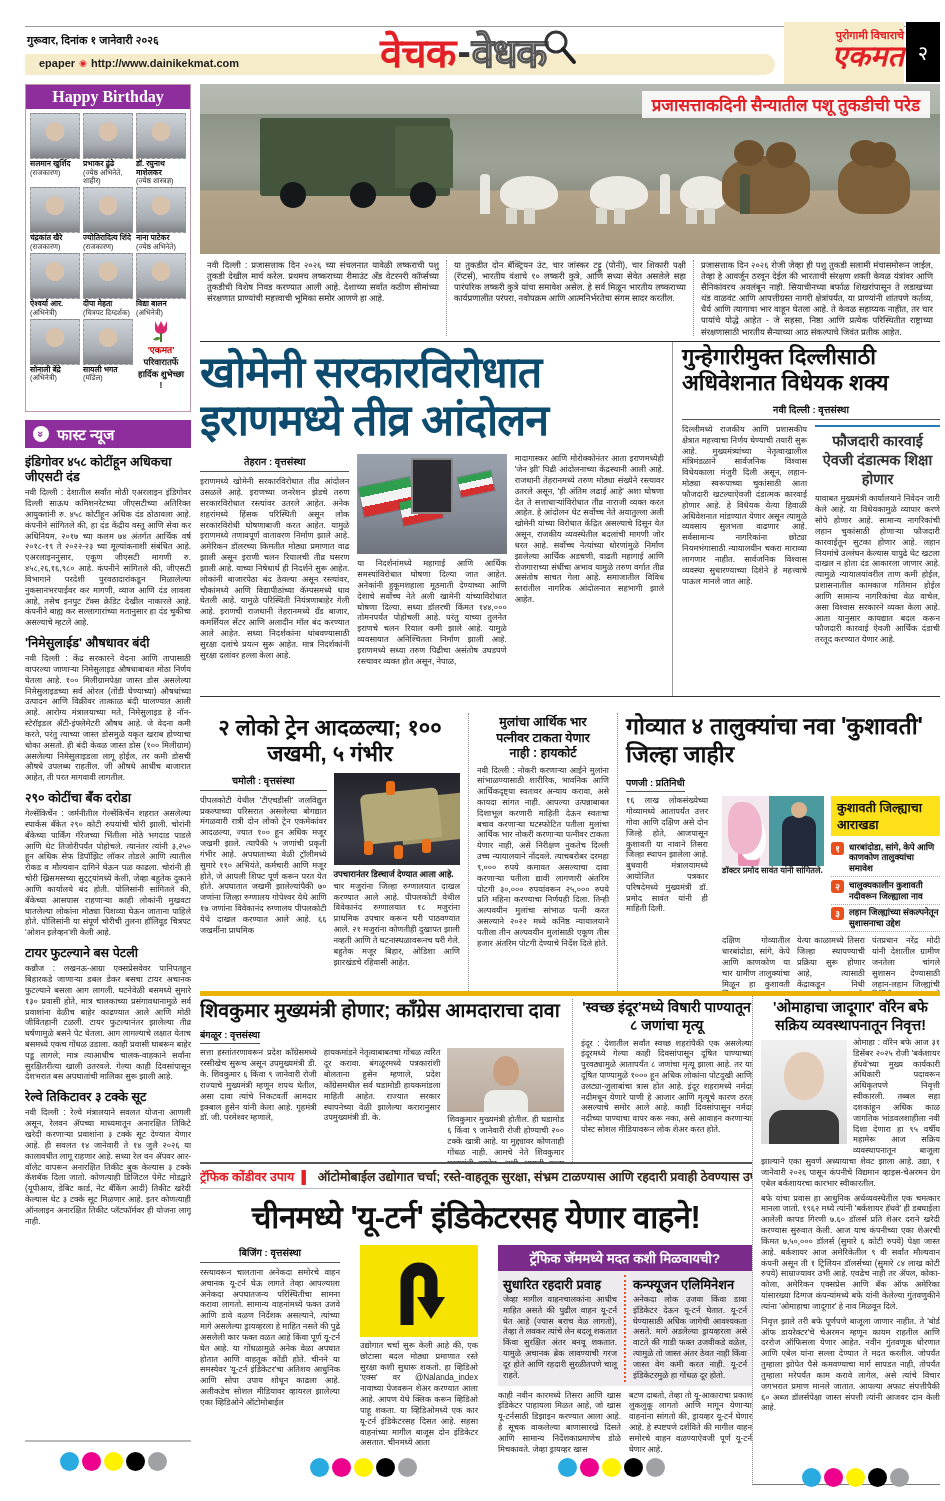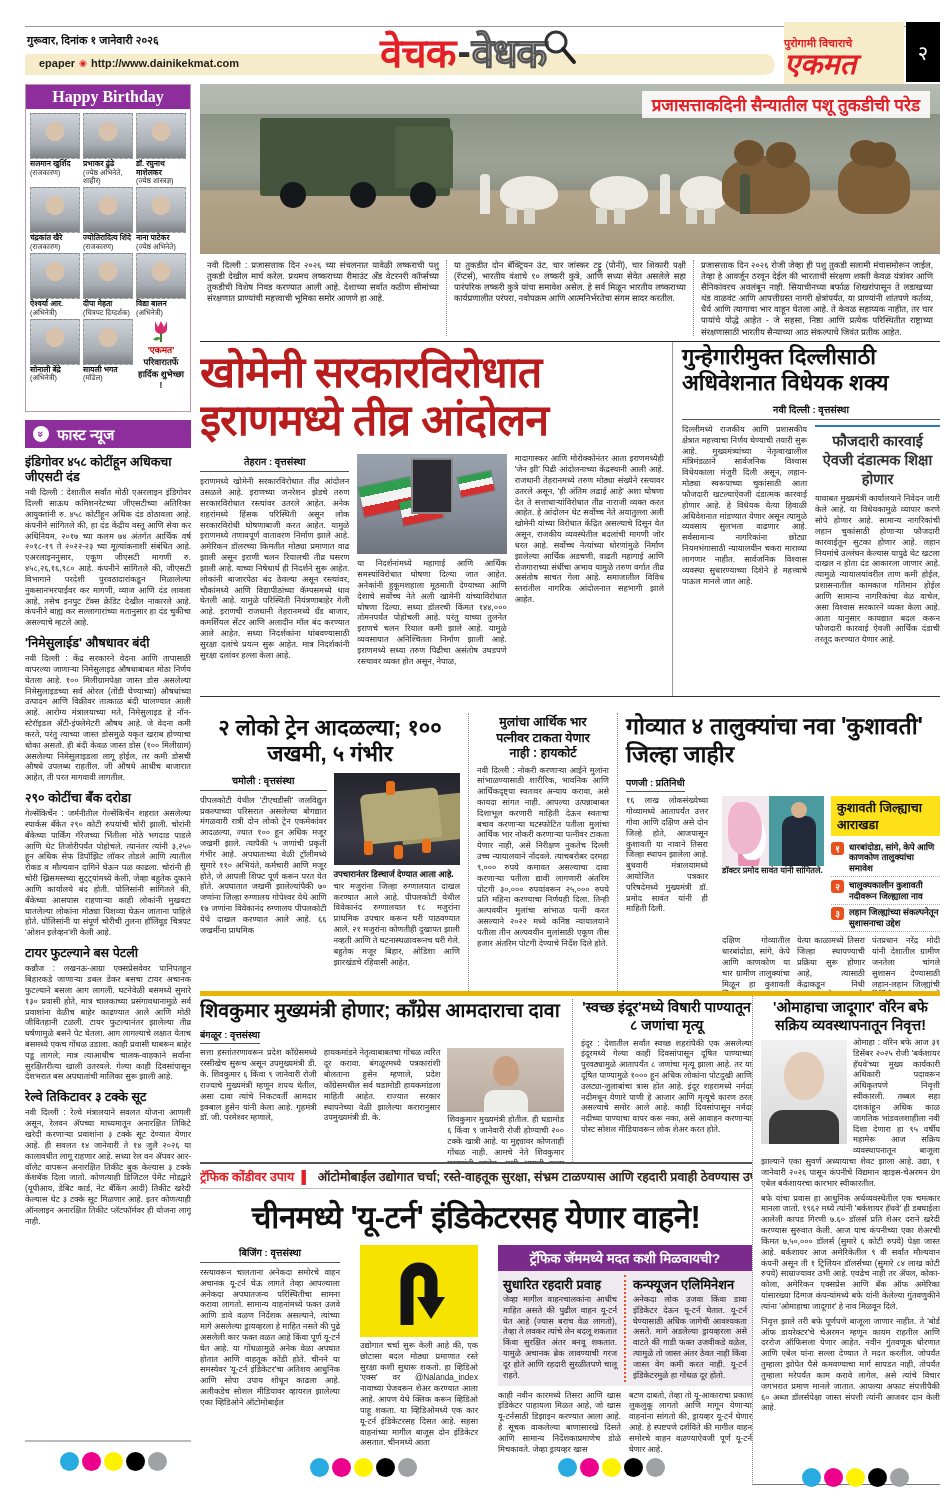--- a/index.html
+++ b/index.html
@@ -12,21 +12,21 @@
   .header { position:absolute; top:30px; left:25px; width:915px; height:50px; }
   .cream-band { position:absolute; top:24px; left:0; width:750px; height:21px; background:#f7ecc9; border-radius:0 14px 14px 0; }
   .date-line { position:absolute; top:2px; left:2px; font-size:11px; font-weight:bold; color:#111; }
   .epaper-line { position:absolute; top:27px; left:14px; font-size:11px; font-weight:bold; color:#222; display:flex; align-items:center; gap:4px; }
   .link-icon { color:#e31f26; font-size:9px; }
   .masthead { position:absolute; top:-6px; left:355px; font-size:40px; font-weight:900; letter-spacing:-1px; display:flex; align-items:center; }
   .m-red { color:#e31f26; }
   .m-dash { color:#333; margin:0 2px; }
   .m-gray { color:#c9c9c9; -webkit-text-stroke:1.2px #555; }
   .magnifier { margin-left:-6px; margin-top:-10px; }
-  .nameplate { position:absolute; top:-8px; right:36px; width:120px; height:76px; background:#f7ecc9; text-align:left; padding-top:13px; }
+  .nameplate { position:absolute; top:-8px; right:36px; width:120px; height:76px; background:#f7ecc9; text-align:right; padding-top:5px; }
   .tagline { color:#e31f26; font-size:11px; font-weight:bold; }
   .brand { color:#e31f26; font-size:29px; font-weight:900; font-style:italic; line-height:1.0; }
   .pagebox { position:absolute; top:-8px; right:0; width:34px; height:60px; background:#000; color:#fff; font-size:20px; display:flex; align-items:center; justify-content:center; }
 
   
   .birthday { position:absolute; left:25px; top:84px; width:166px; height:328px; border:1px solid #b9a; background:#fff; overflow:hidden; }
   .b-header { background:#8e2d9c; color:#fff; text-align:center; font-family:"Liberation Serif","DejaVu Serif",serif; font-weight:bold; font-size:16px; padding:3px 0; }
   .b-grid { display:grid; grid-template-columns:repeat(3,1fr); gap:2px 3px; padding:4px; }
   .b-cell { overflow:hidden; }
   .b-photo { height:46px; border:1px dashed #999; background: radial-gradient(circle at 50% 40%, #d8c2ab 0 26%, rgba(0,0,0,0) 27%), linear-gradient(180deg,#cdd3d8 0%,#a8adb3 70%,#7e8287 100%); }
@@ -61,21 +61,21 @@
   .soldier { position:absolute; bottom:40px; width:10px; height:40px; background:#e8e6e0; border-radius:4px 4px 0 0; }
   .soldier.dark { background:#4c553f; }
   .photo-title { position:absolute; top:7px; right:10px; background:rgba(255,255,255,.88); color:#e31f26; font-size:17px; font-weight:900; padding:2px 10px; }
 
   .caption-row { display:flex; padding:6px 0 5px; border-bottom:1px solid #2a2a2a; height:88px; overflow:hidden; }
   .caption-row .cap { flex:1; padding:0 7px; font-size:8.4px; }
   .caption-row .cap + .cap { border-left:1px dotted #888; }
 
   .content-row { display:flex; height:354px; overflow:hidden; }
   .iran { width:472px; padding:4px 8px 0 0; }
-  .iran h1 { font-size:43px; line-height:1.12; font-weight:900; letter-spacing:-1px; color:#b91c1c; margin:2px 0 10px; }
+  .iran h1 { font-size:43px; line-height:1.12; font-weight:900; letter-spacing:-1px; color:#0c4a6e; margin:2px 0 10px; }
   .iran-body { display:flex; gap:8px; }
   .iran-body .col { flex:1; }
   .byline { font-weight:bold; font-size:9.6px; text-align:center; padding:1px 0 3px; border-bottom:1px solid #555; margin-bottom:5px; }
   .protest-photo { height:100px; margin-bottom:5px; position:relative; overflow:hidden;
     background: linear-gradient(180deg,#9aa2ad 0%,#868d98 60%,#6f747e 100%); }
   .flag { position:absolute; width:52px; height:30px; background:linear-gradient(180deg,#2f9e4f 33%,#f2f2f2 33% 66%,#d62f2f 66%); transform:rotate(-12deg); box-shadow:0 0 0 1px rgba(0,0,0,.15); }
   .poster { position:absolute; top:4px; left:50%; transform:translateX(-50%); width:42px; height:56px; background:#2b2b31; border:2px solid #888; }
   .delhi { width:268px; border-left:1px solid #999; padding:2px 0 0 9px; }
   .delhi h2 { font-size:22px; font-weight:900; line-height:1.18; margin-bottom:6px; }
   .delhi-row { display:flex; gap:8px; }

